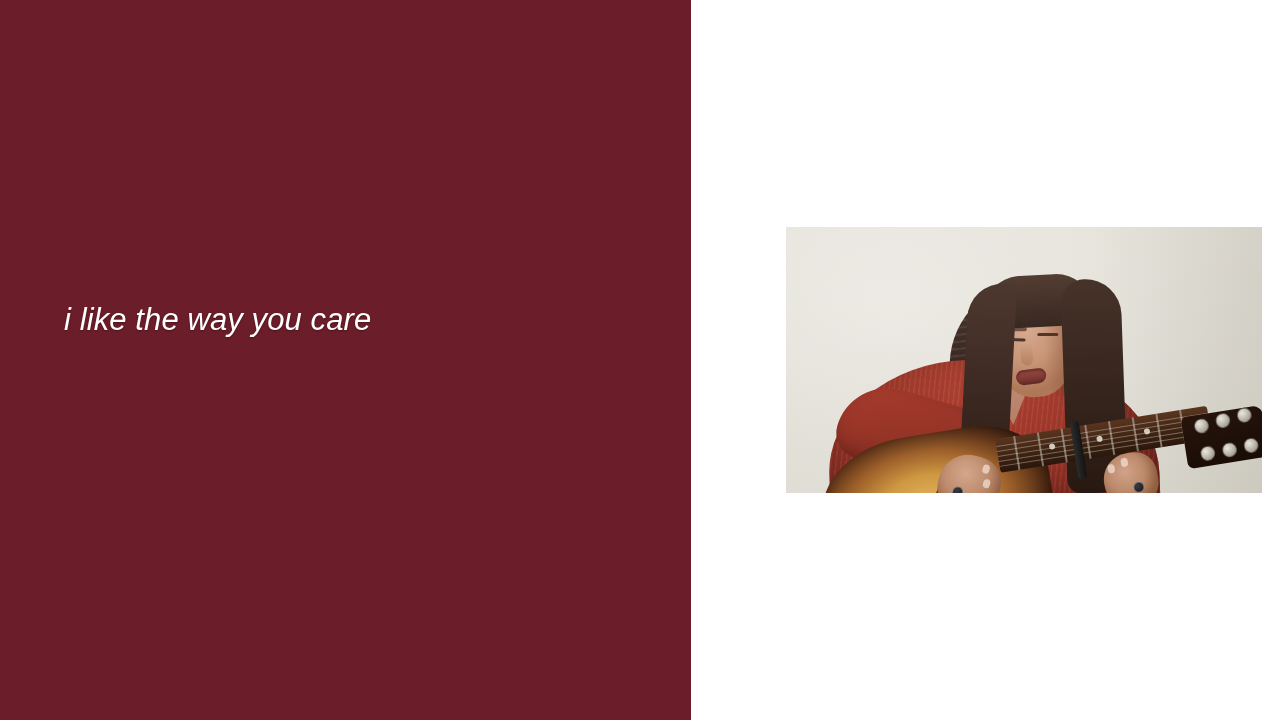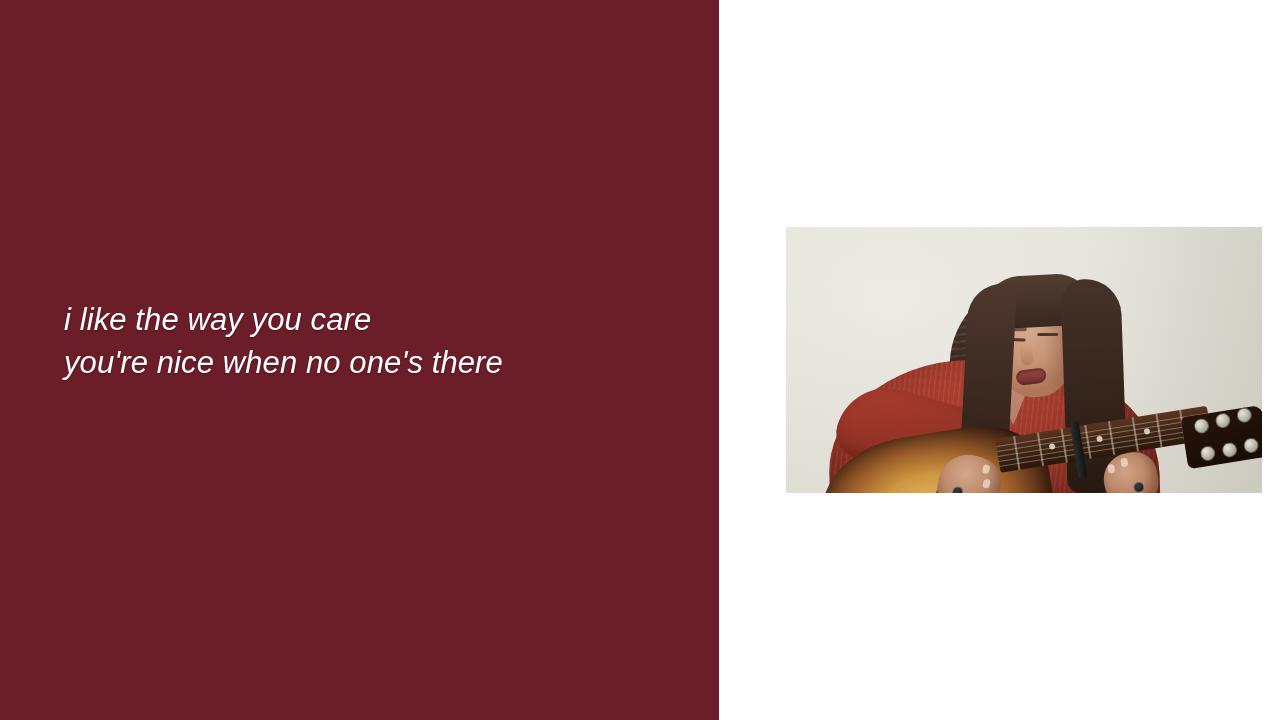--- a/index.html
+++ b/index.html
@@ -21,21 +21,20 @@
 
   
   .lyric-panel {
     position: absolute;
     left: 0;
     top: 0;
     width: 691px;
     height: 720px;
     background: #6B1D29;
     overflow: hidden;
-    padding-left: 28px;
   }
 
   .lyric-block {
     position: absolute;
     left: 64px;
     top: 298px;
     width: 660px;
   }
 
   .lyric-line {
@@ -406,21 +405,20 @@
   }
 </style>
 </head>
 <body>
 
 <div id="stage">
 
   <div class="lyric-panel">
     <div class="lyric-block">
       <div class="lyric-line">i like the way you care</div>
-      <div class="lyric-line">you're nice when no one's there</div>
     </div>
   </div>
 
   <div class="right-pane"></div>
 
   <div class="video-frame">
 
     <div class="wall">
       <div class="wall-shadow"></div>
     </div>

